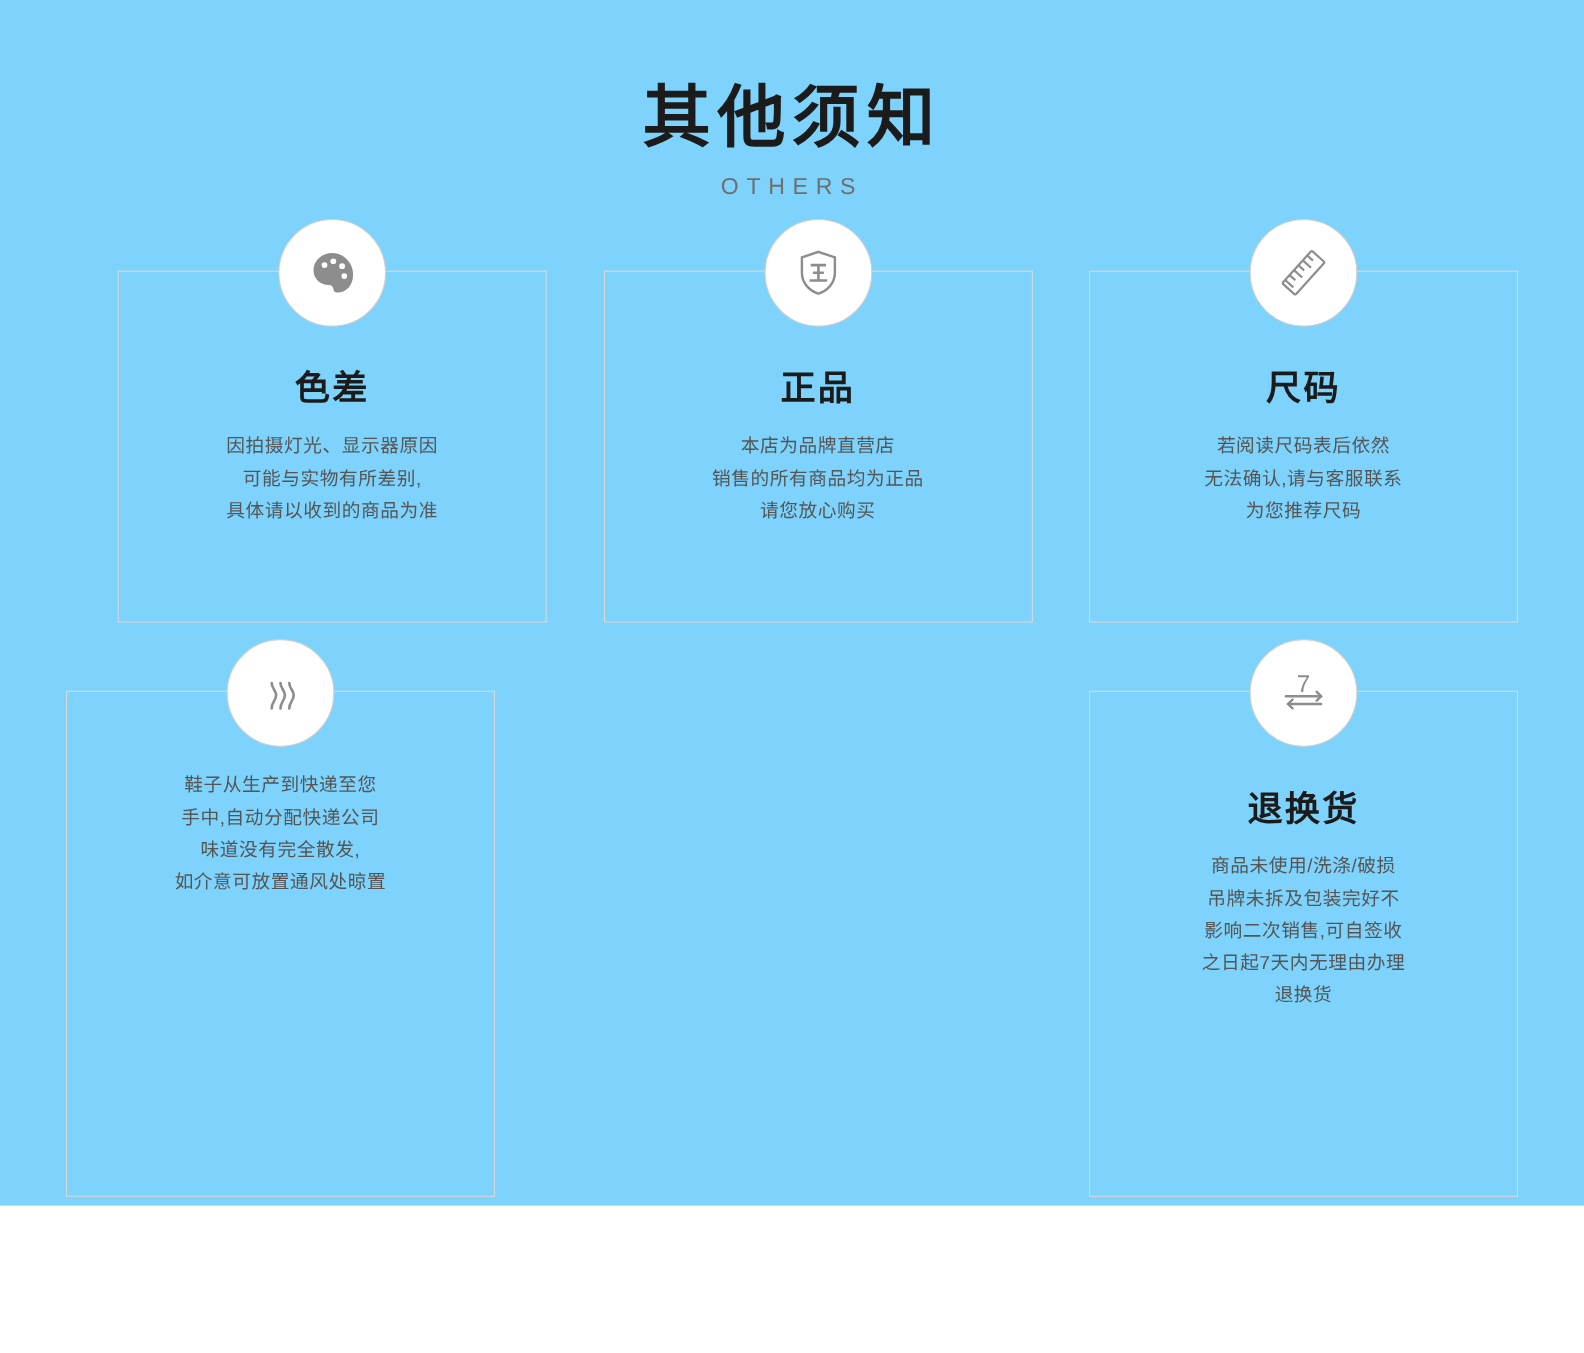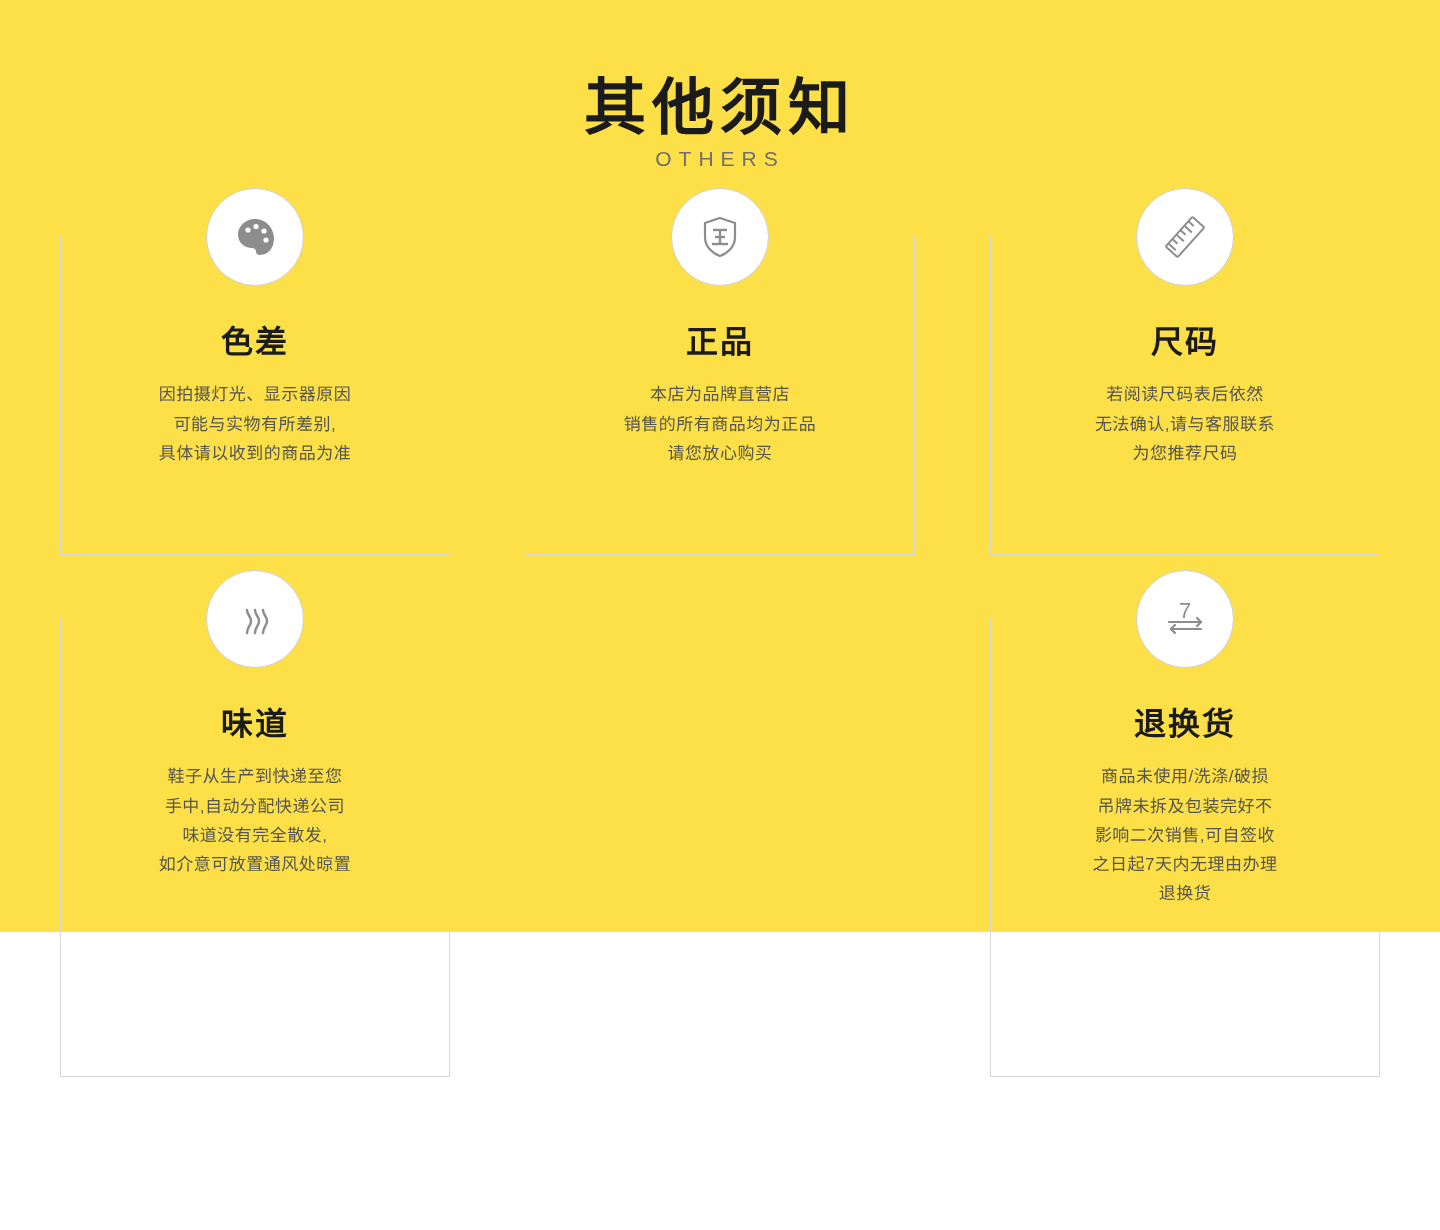--- a/index.html
+++ b/index.html
@@ -11,60 +11,60 @@
   body {
     width: 1440px;
     height: 1230px;
     font-family: "Liberation Sans", "DejaVu Sans", sans-serif;
     color: #333333;
     overflow: hidden;
   }
   .page {
     position: relative;
     width: 1440px;
-    height: 932px;
-    background: #fde047;
+    height: 1096px;
+    background: #7dd3fc;
     box-sizing: border-box;
   }
 
   
   .header {
     text-align: center;
     padding-top: 72px;
   }
   .header .title {
     font-size: 62px;
     font-weight: bold;
     letter-spacing: 6px;
     color: #1b1b1b;
     line-height: 1.15;
     margin: 0;
   }
   .header .subtitle {
-    margin-top: 4px;
+    margin-top: 15px;
     font-size: 21px;
     letter-spacing: 7px;
     color: #6f6f6f;
     font-weight: normal;
   }
 
   
   .grid {
     margin: 0 auto;
     width: 1320px;
     display: flex;
     flex-wrap: wrap;
     justify-content: space-between;
   }
   .row {
     display: flex;
     justify-content: space-between;
     width: 100%;
   }
-  .row-1 { margin-top: 64px; }
+  .row-1 { margin-top: 64px; margin-left: 47px; }
   .row-2 { margin-top: 62px; }
 
   .card {
     position: relative;
     width: 390px;
     box-sizing: border-box;
     border: 1px solid #d8d8d8;
     padding: 70px 24px 34px 24px;
     text-align: center;
   }
@@ -175,21 +175,20 @@
     <div class="row row-2">
 
       <div class="card">
         <div class="badge">
           <svg width="54" height="54" viewBox="0 0 54 54" fill="none" stroke="#8d8d8d" stroke-width="2.4" stroke-linecap="round">
             <path d="M19 41c0-6 4-7 4-12s-4-6-4-11"></path>
             <path d="M27 41c0-6 4-7 4-12s-4-6-4-11"></path>
             <path d="M35 41c0-6 4-7 4-12s-4-6-4-11"></path>
           </svg>
         </div>
-        <div class="card-title">味道</div>
         <div class="card-text">鞋子从生产到快递至您
 手中,自动分配快递公司
 味道没有完全散发,
 如介意可放置通风处晾置</div>
       </div>
 
       <div class="card">
         <div class="badge">
           <svg width="56" height="56" viewBox="0 0 56 56" fill="none" stroke="#8d8d8d" stroke-width="2.2" stroke-linecap="round">
             <text x="28" y="27" font-family="Liberation Sans, sans-serif" font-size="22" fill="#8d8d8d" stroke="none" text-anchor="middle">7</text>

